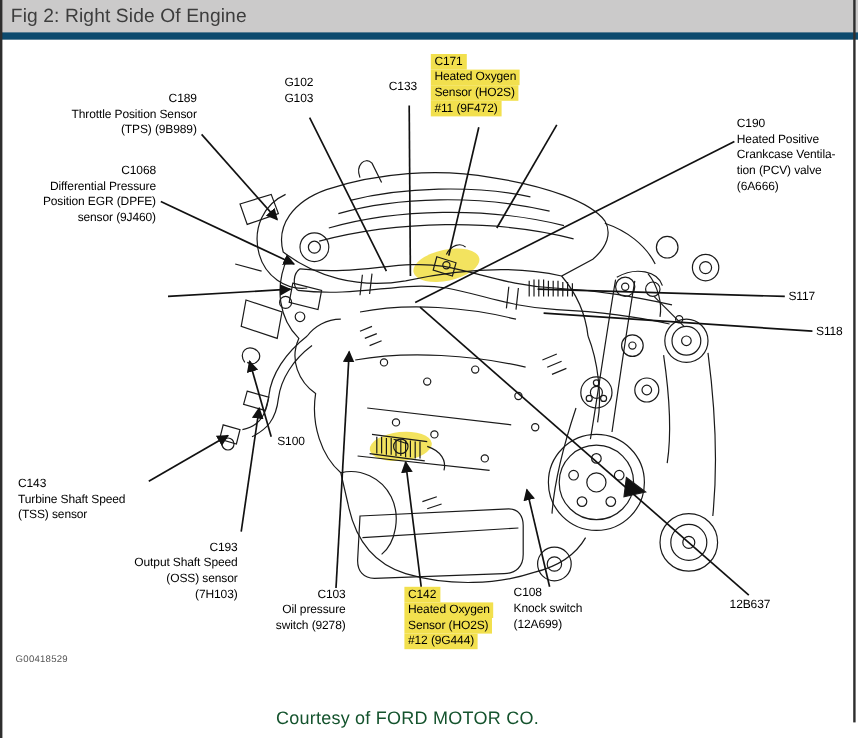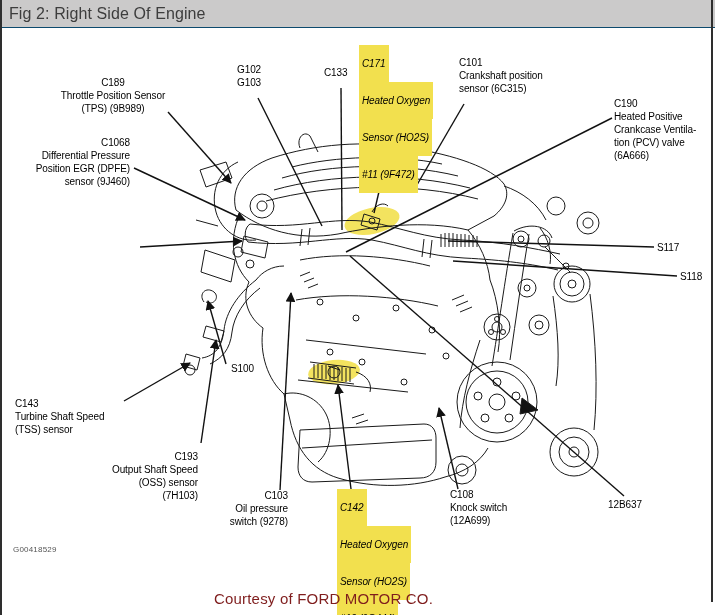--- a/index.html
+++ b/index.html
@@ -10,44 +10,44 @@
   }
   html,body{margin:0;padding:0;background:#fff;}
   #stage{
     position:relative;width:715px;height:615px;overflow:hidden;
     background:#fff;font-family:"Liberation Sans",sans-serif;
   }
   #border-left{position:absolute;left:0;top:0;width:2px;height:615px;background:#2e2e2e;}
   #border-right{position:absolute;left:711px;top:0;width:2px;height:602px;background:#2e2e2e;}
   #titlebar{
     position:absolute;left:0;top:0;width:715px;height:27px;
-    background:var(--titlebar-bg);border-bottom:1px solid #0c4a6e;
+    background:var(--titlebar-bg);border-bottom:6px solid #0c4a6e;
     display:flex;align-items:center;
   }
   #titlebar .t{
     margin-left:9px;font-size:16px;color:var(--titlebar-text);
     letter-spacing:.1px;white-space:nowrap;
   }
   svg{position:absolute;left:0;top:0;}
   .callout{
     position:absolute;font-size:10px;line-height:13px;color:#000;
     letter-spacing:-0.1px;white-space:nowrap;
   }
   .callout .cl{display:block;}
   .callout .cl.hl{
     display:table;background:var(--highlight);
-    padding:12px 3px;margin:0 0 0 -3px;font-style:italic;
+    padding:0 3px;margin:0 0 0 -3px;
   }
   #figure-code{
     position:absolute;left:13px;top:545px;font-size:8px;color:#555;
     letter-spacing:.2px;
   }
   #credit{
     position:absolute;left:0;top:590px;width:647px;text-align:center;
-    font-size:15px;color:#7f1d1d;letter-spacing:.2px;
+    font-size:15px;color:#14532d;letter-spacing:.2px;padding-left:16px;
   }
 </style>
 </head>
 <body>
 
 <div id="stage">
 
   <div id="titlebar">
     <span class="t">Fig 2: Right Side Of Engine</span>
   </div>
@@ -191,21 +191,21 @@
       <path d="M226,364 L208,301" marker-end="url(#arr)"></path>
       <path d="M124,401 L190,363" marker-end="url(#arr)"></path>
       <path d="M201,443 L216,340" marker-end="url(#arr)"></path>
       <path d="M280,490 L291,293" marker-end="url(#arr)"></path>
       <path d="M351,489 L338,385" marker-end="url(#arr)"></path>
       <path d="M458,489 L439,408" marker-end="url(#arr)"></path>
       <path d="M624,496 L350,256"></path>
     </g>
   </svg>
 
-  <div class="callout ra" style="left:48px;top:76px;width:130px;text-align:center">
+  <div class="callout ra" style="left:34px;top:76px;width:130px;text-align:right">
     <span class="cl">C189</span>
     <span class="cl">Throttle Position Sensor</span>
     <span class="cl">(TPS) (9B989)</span>
   </div>
 
   <div class="callout ra" style="left:6px;top:136px;width:124px;text-align:right">
     <span class="cl">C1068</span>
     <span class="cl">Differential Pressure</span>
     <span class="cl">Position EGR (DPFE)</span>
     <span class="cl">sensor (9J460)</span>
@@ -231,21 +231,21 @@
     <span class="cl">switch (9278)</span>
   </div>
 
   <div class="callout" style="left:340px;top:489px;width:110px">
     <span class="cl hl">C142</span>
     <span class="cl hl">Heated Oxygen</span>
     <span class="cl hl">Sensor (HO2S)</span>
     <span class="cl hl">#12 (9G444)</span>
   </div>
 
-  <div class="callout" style="left:450px;top:488px;width:100px">
+  <div class="callout" style="left:428px;top:488px;width:100px">
     <span class="cl">C108</span>
     <span class="cl">Knock switch</span>
     <span class="cl">(12A699)</span>
   </div>
 
   <div class="callout" style="left:237px;top:63px;width:60px">
     <span class="cl">G102</span>
     <span class="cl">G103</span>
   </div>
 
@@ -253,25 +253,20 @@
     <span class="cl">C133</span>
   </div>
 
   <div class="callout" style="left:362px;top:45px;width:95px">
     <span class="cl hl">C171</span>
     <span class="cl hl">Heated Oxygen</span>
     <span class="cl hl">Sensor (HO2S)</span>
     <span class="cl hl">#11 (9F472)</span>
   </div>
 
-  <div class="callout" style="left:459px;top:56px;width:110px">
-    <span class="cl">C101</span>
-    <span class="cl">Crankshaft position</span>
-    <span class="cl">sensor (6C315)</span>
-  </div>
 
   <div class="callout" style="left:614px;top:97px;width:98px">
     <span class="cl">C190</span>
     <span class="cl">Heated Positive</span>
     <span class="cl">Crankcase Ventila-</span>
     <span class="cl">tion (PCV) valve</span>
     <span class="cl">(6A666)</span>
   </div>
 
   <div class="callout" style="left:657px;top:241px;width:45px">

